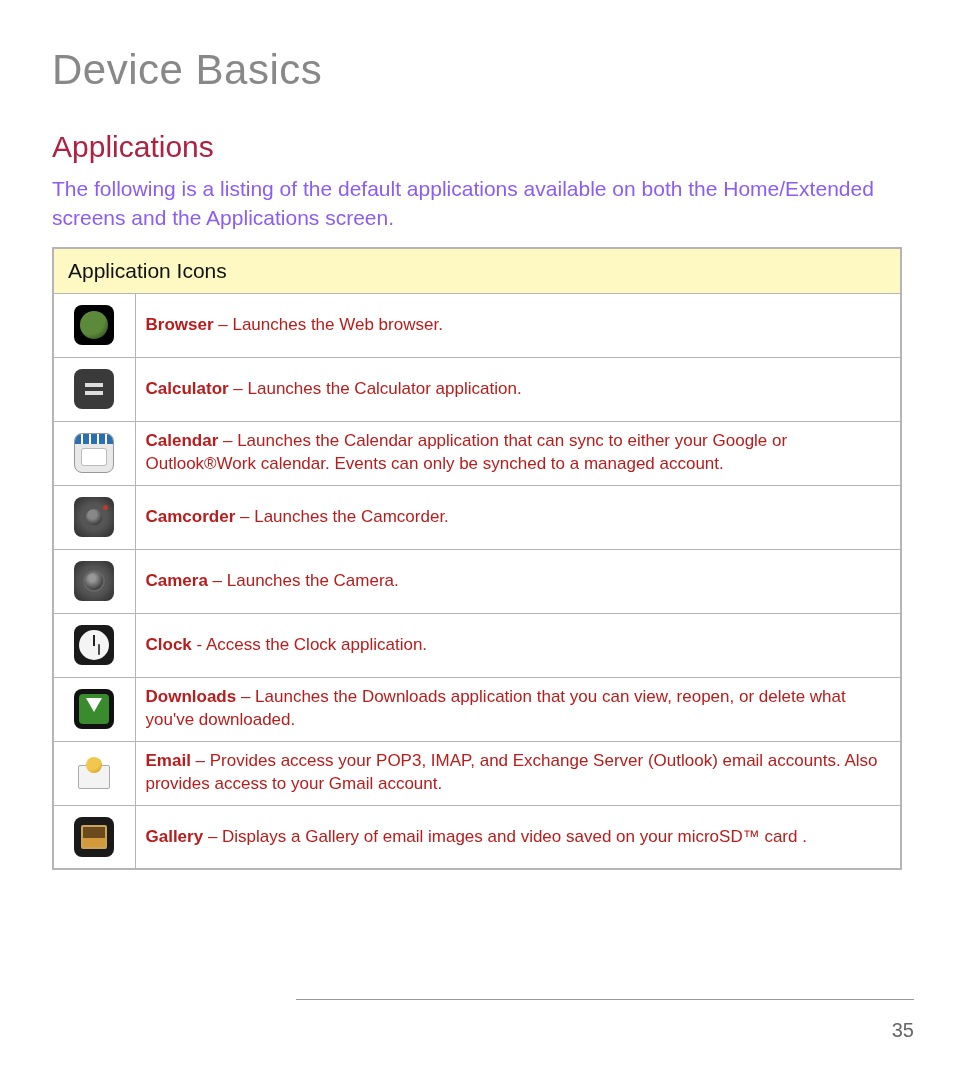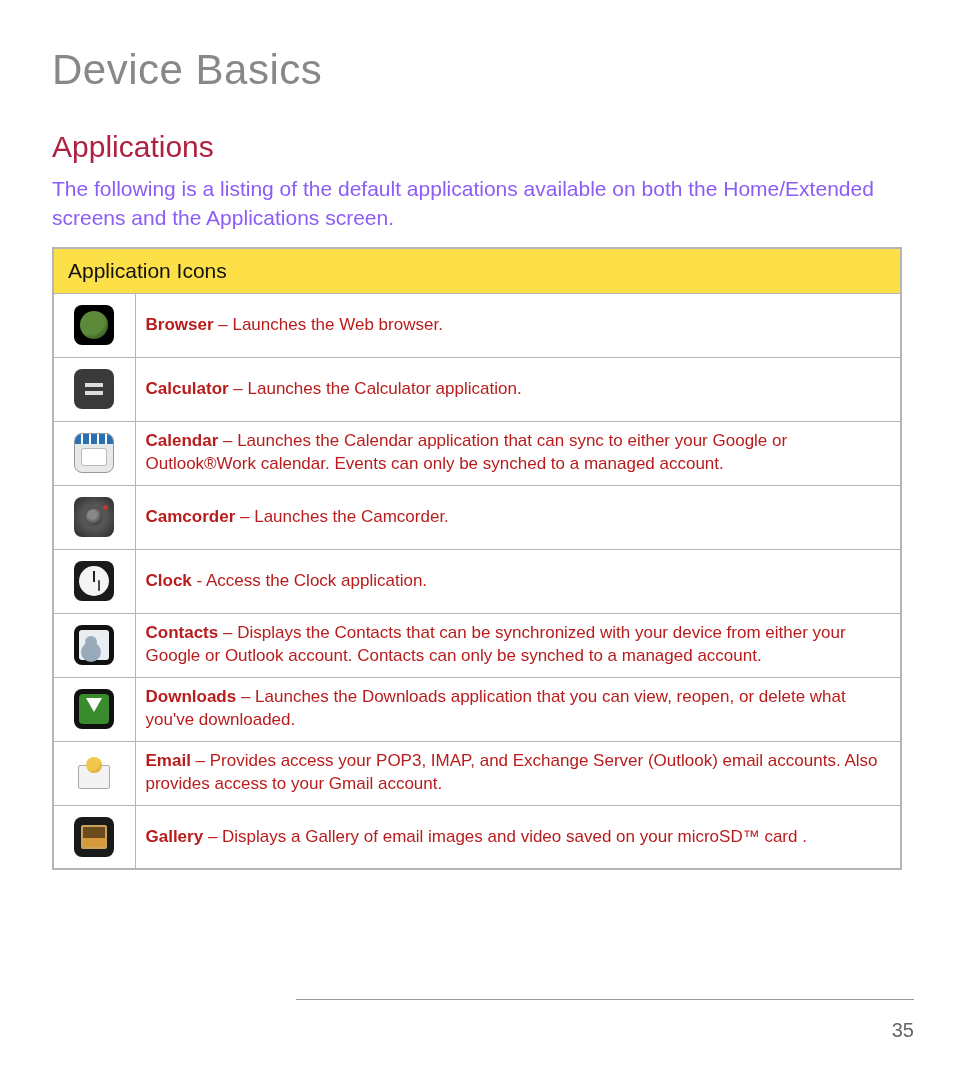--- a/index.html
+++ b/index.html
@@ -38,21 +38,21 @@
     font-weight: 300;
     margin-bottom: 14px;
   }
 
   table.app-table {
     width: 100%;
     border-collapse: collapse;
     border: 2px solid #b5b5b5;
   }
   table.app-table th.table-header {
-    background: #fde047;
+    background: #fef9c3;
     border: 1px solid #b5b5b5;
     text-align: left;
     font-size: 21px;
     font-weight: 400;
     padding: 10px 14px;
     color: #111;
   }
   table.app-table td {
     border: 1px solid #b5b5b5;
     vertical-align: middle;
@@ -182,34 +182,34 @@
       </td>
     </tr>
 
     <tr>
       <td class="icon-cell"><span class="ic ic-camc"></span></td>
       <td class="desc-cell">
         <span class="app-name">Camcorder</span><span> – </span><span>Launches the Camcorder.</span>
       </td>
     </tr>
 
+    <tr>
+      <td class="icon-cell"><span class="ic ic-cam"></span></td>
+      <td class="desc-cell">
+        <span class="app-name">Camera</span><span> – </span><span>Launches the Camera.</span>
+      </td>
+    </tr>
 
     <tr>
       <td class="icon-cell"><span class="ic ic-clock"></span></td>
       <td class="desc-cell">
         <span class="app-name">Clock</span><span> - </span><span>Access the Clock application.</span>
       </td>
     </tr>
 
-    <tr>
-      <td class="icon-cell"><span class="ic ic-contacts"></span></td>
-      <td class="desc-cell">
-        <span class="app-name">Contacts</span><span> – </span><span>Displays the Contacts that can be synchronized with your device from either your Google or Outlook account. Contacts can only be synched to a managed account.</span>
-      </td>
-    </tr>
 
     <tr>
       <td class="icon-cell"><span class="ic ic-dl"></span></td>
       <td class="desc-cell">
         <span class="app-name">Downloads</span><span> – </span><span>Launches the Downloads application that you can view, reopen, or delete what you've downloaded.</span>
       </td>
     </tr>
 
     <tr>
       <td class="icon-cell"><span class="ic ic-email"></span></td>

